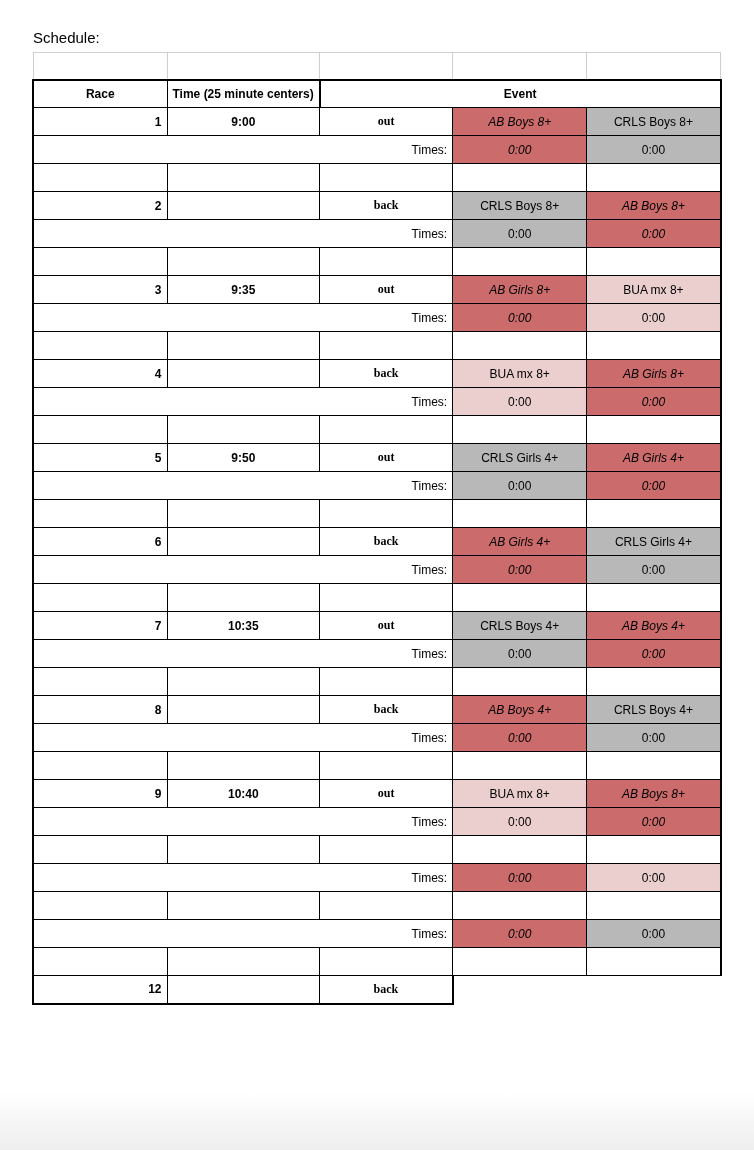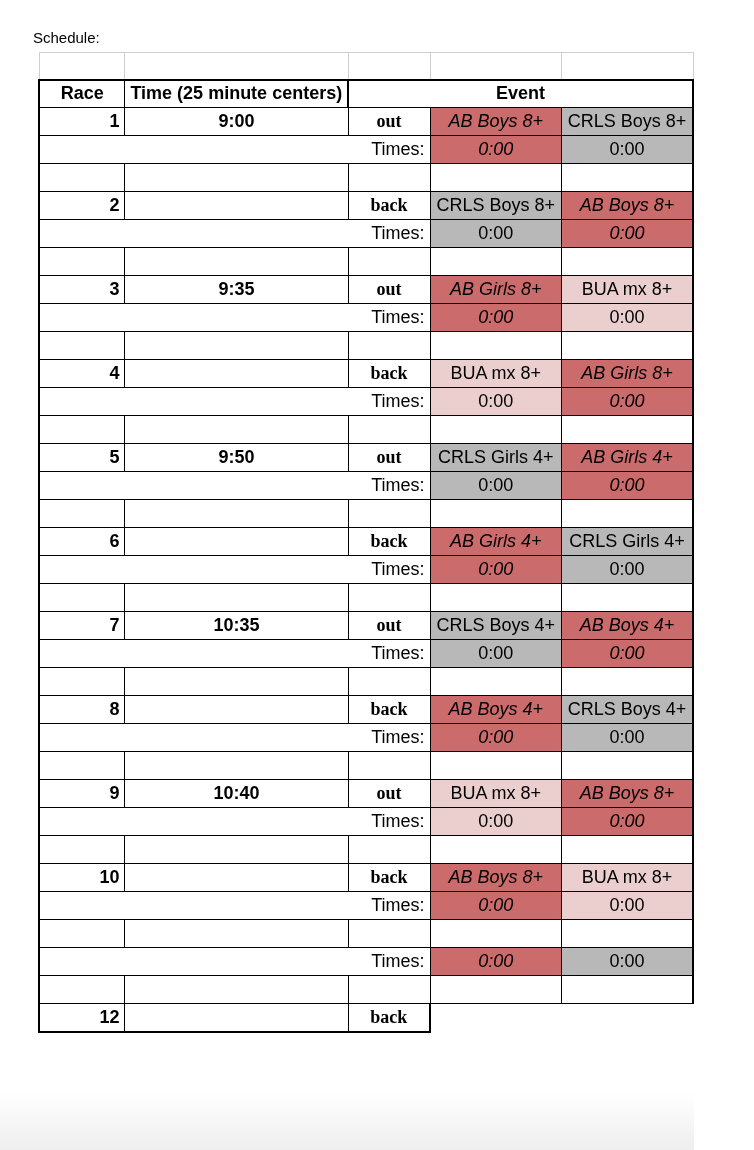--- a/index.html
+++ b/index.html
@@ -10,41 +10,41 @@
     width: 754px;
     height: 1150px;
     background: #ffffff;
     font-family: "Liberation Sans", sans-serif;
     overflow: hidden;
     position: relative;
   }
   .page {
     position: absolute;
     left: 0; top: 0;
-    width: 694px;
+    width: 754px;
     height: 1150px;
     background: linear-gradient(to bottom, #ffffff 0px, #ffffff 1090px, #fdfdfd 1100px, #f2f2f2 1135px, #eeeeee 1150px);
   }
   .doc-label {
     position: absolute;
     left: 33px;
     top: 29px;
     font-size: 15px;
     color: #000;
     line-height: 18px;
     white-space: nowrap;
   }
 
   table.sched {
     position: absolute;
-    left: 38px;
+    left: 32px;
     top: 52px;
     border-collapse: collapse;
     table-layout: fixed;
-    font-size: 18px;
+    font-size: 12px;
     color: #000;
   }
   table.sched td {
     padding: 0 5px;
     vertical-align: middle;
     background: #ffffff;
     height: 28px;
     box-sizing: border-box;
     overflow: hidden;
     white-space: nowrap;
@@ -279,27 +279,20 @@
           <td class="br-thick bb-thin ta-c fill-red">0:00</td>
         </tr>
         <tr class="spacer-row">
           <td class="bl-thick br-thin bb-thin"></td>
           <td class="br-thin bb-thin"></td>
           <td class="br-thin bb-thin"></td>
           <td class="br-thin bb-thin"></td>
           <td class="br-thick bb-thin"></td>
         </tr>
         <tr>
-          <td class="bl-thick br-thin bb-thin bt-thin ta-r bold">10</td>
-          <td class="br-thin bb-thin bt-thin ta-c bold"></td>
-          <td class="br-thin bb-thin bt-thin ta-l bold">back</td>
-          <td class="br-thin bb-thin bt-thin ta-c fill-red">AB Boys 8+</td>
-          <td class="br-thick bb-thin bt-thin ta-c fill-pink">BUA mx 8+</td>
-        </tr>
-        <tr>
           <td colspan="3" class="bl-thick br-thin bb-thin ta-r">Times:</td>
           <td class="br-thin bb-thin ta-c fill-red">0:00</td>
           <td class="br-thick bb-thin ta-c fill-pink">0:00</td>
         </tr>
         <tr class="spacer-row">
           <td class="bl-thick br-thin bb-thin"></td>
           <td class="br-thin bb-thin"></td>
           <td class="br-thin bb-thin"></td>
           <td class="br-thin bb-thin"></td>
           <td class="br-thick bb-thin"></td>

